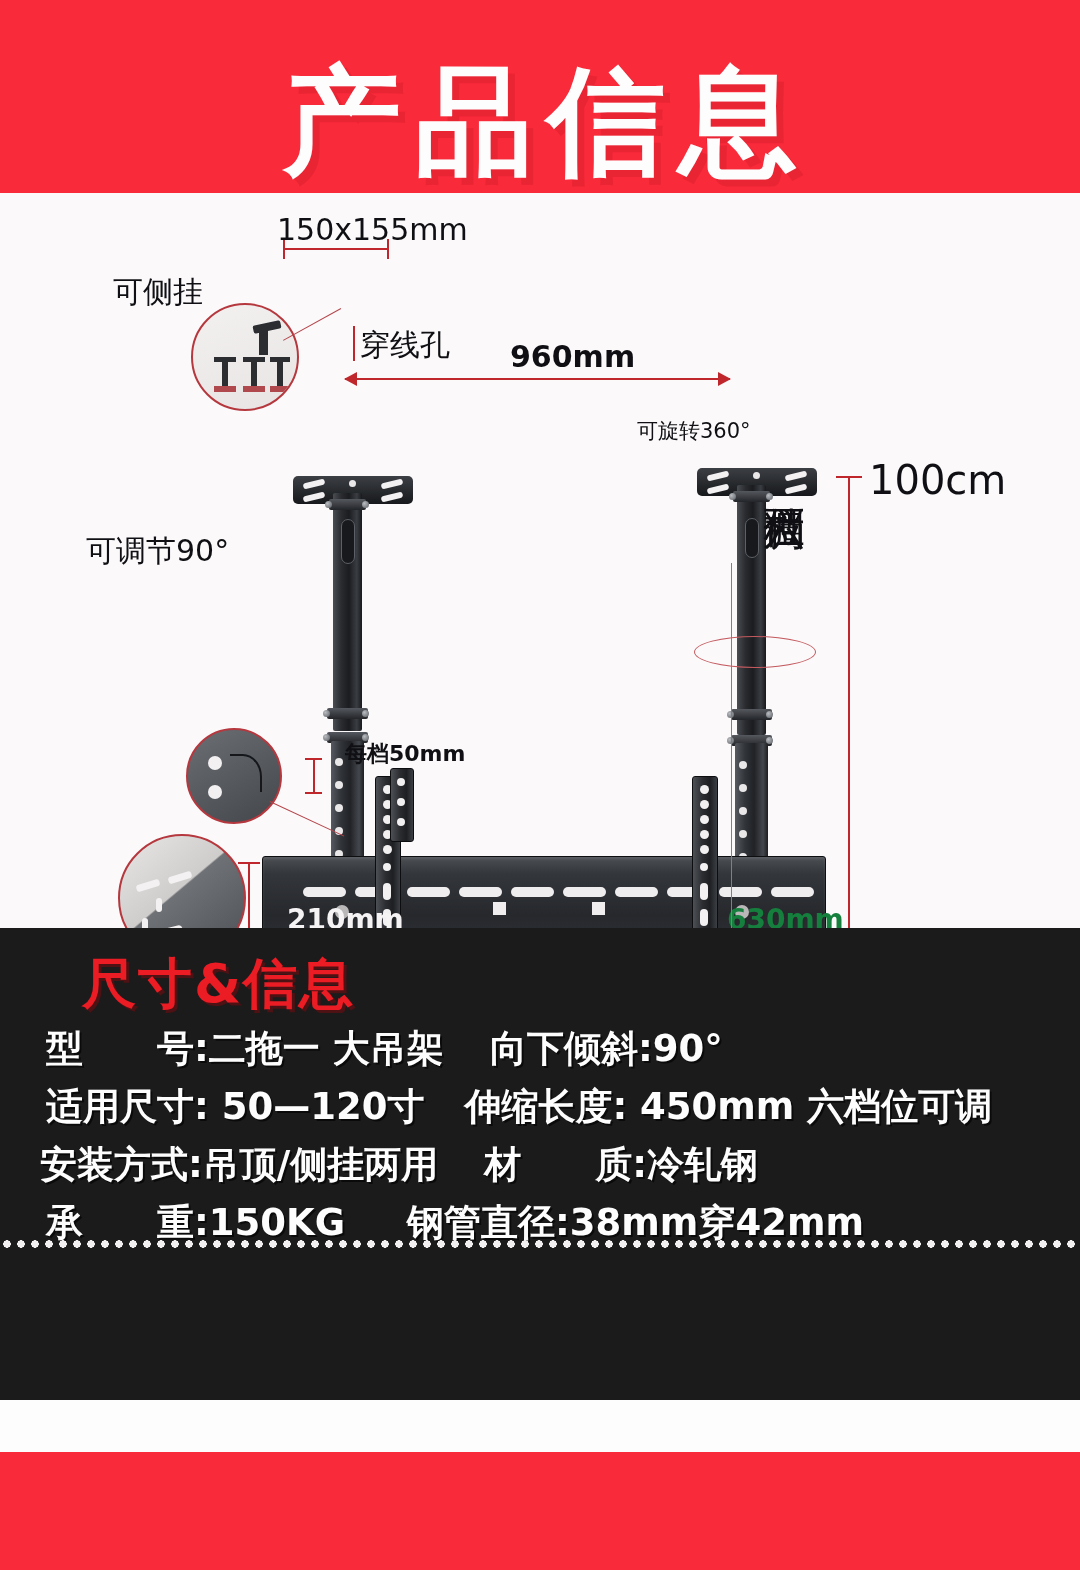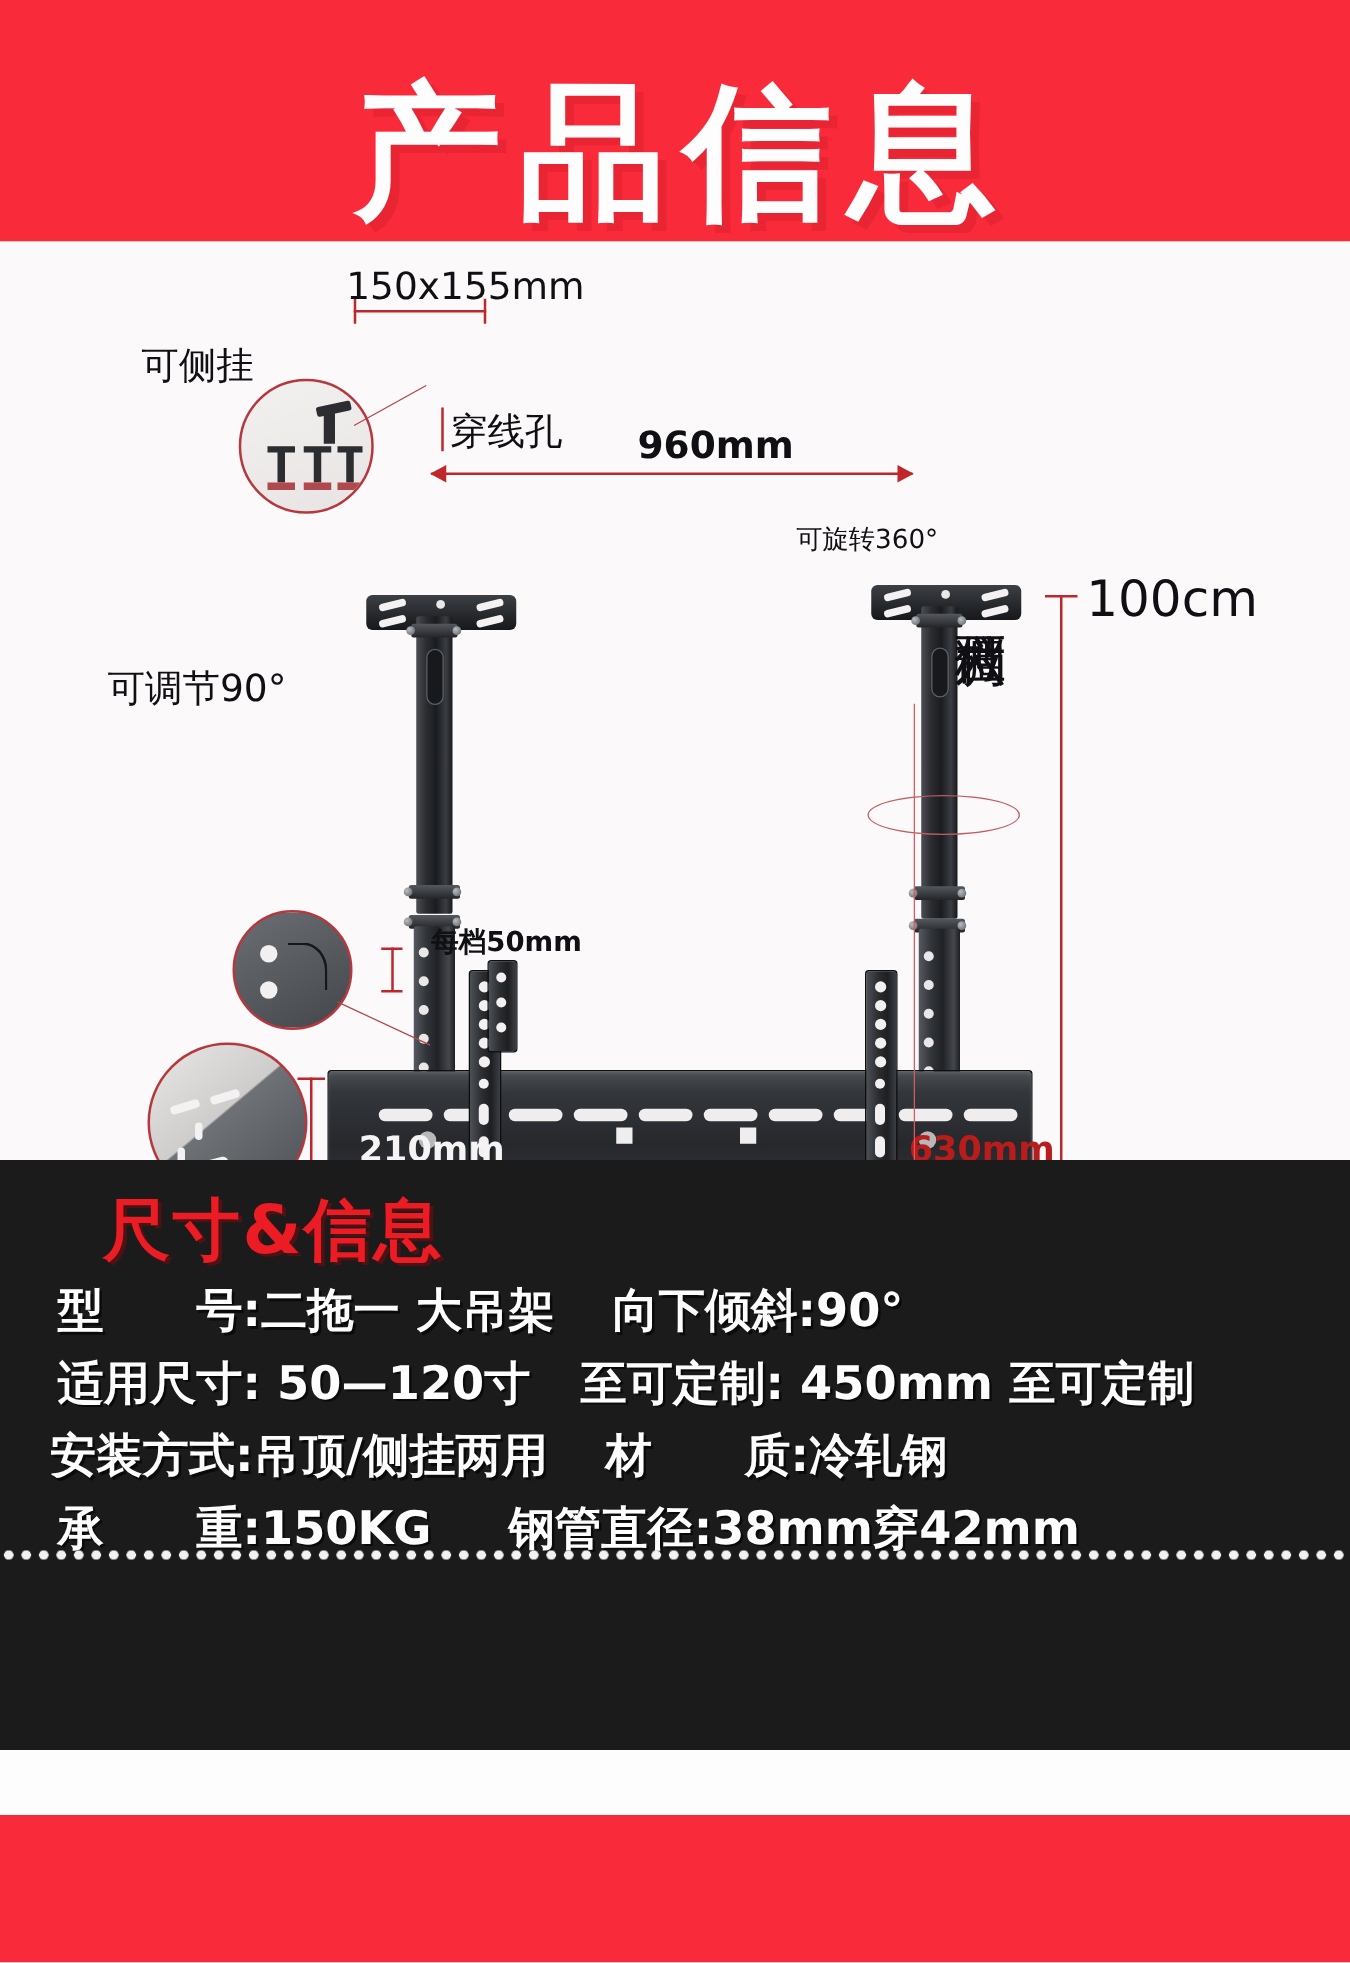--- a/index.html
+++ b/index.html
@@ -294,37 +294,37 @@
     <div class="dim-v" style="left:248px;top:669px;height:116px;"></div>
     <div class="tick-h" style="left:238px;top:669px;width:22px;"></div>
 
     <div class="dim-v" style="left:313px;top:565px;height:34px;"></div>
     <div class="tick-h" style="left:305px;top:565px;width:17px;"></div>
     <div class="tick-h" style="left:305px;top:599px;width:17px;"></div>
     <div class="d-label" style="left:345px;top:546px;font-size:22px;font-weight:600;">每档50mm</div>
 
     <div class="d-label" style="left:287px;top:710px;font-size:28px;font-weight:bold;color:#f5f3f4;">210mm</div>
 
-    <div class="d-label" style="left:727px;top:710px;font-size:28px;font-weight:bold;color:#b91c1c;">630mm</div>
+    <div class="d-label" style="left:727px;top:710px;font-size:28px;font-weight:bold;color:#15803d;">630mm</div>
 
     <div class="dim-v" style="left:731px;top:370px;height:522px;border-left:1.5px solid #d9595e;"></div>
 
   </div>
 
   <div class="specs">
     <div class="specs-title">尺寸&amp;信息</div>
 
     <div class="spec-grid">
       <div class="spec-row">
         <div class="spec-cell spec-left">型　　号:二拖一 大吊架</div>
         <div class="spec-cell spec-right">向下倾斜:90°</div>
       </div>
       <div class="spec-row">
         <div class="spec-cell spec-left">适用尺寸: 50—120寸</div>
-        <div class="spec-cell spec-right">至可定制: 450mm 至可定制</div>
+        <div class="spec-cell spec-right">伸缩长度: 450mm 六档位可调</div>
       </div>
       <div class="spec-row">
         <div class="spec-cell spec-right">安装方式:吊顶/侧挂两用</div>
         <div class="spec-cell spec-left">材　　质:冷轧钢</div>
       </div>
       <div class="spec-row">
         <div class="spec-cell spec-left">承　　重:150KG</div>
         <div class="spec-cell spec-right">钢管直径:38mm穿42mm</div>
       </div>
     </div>

